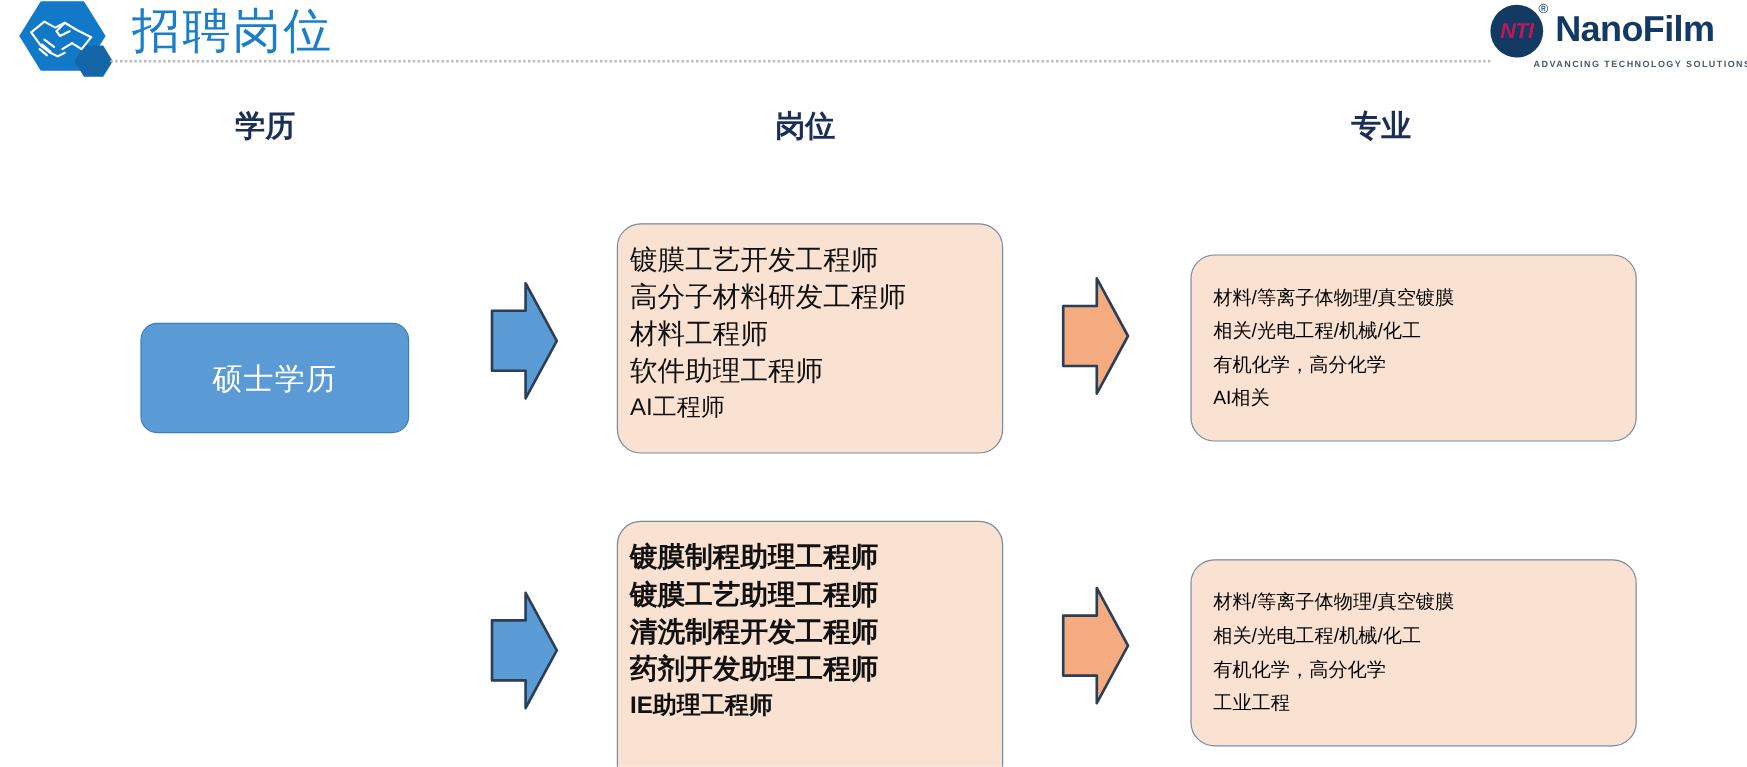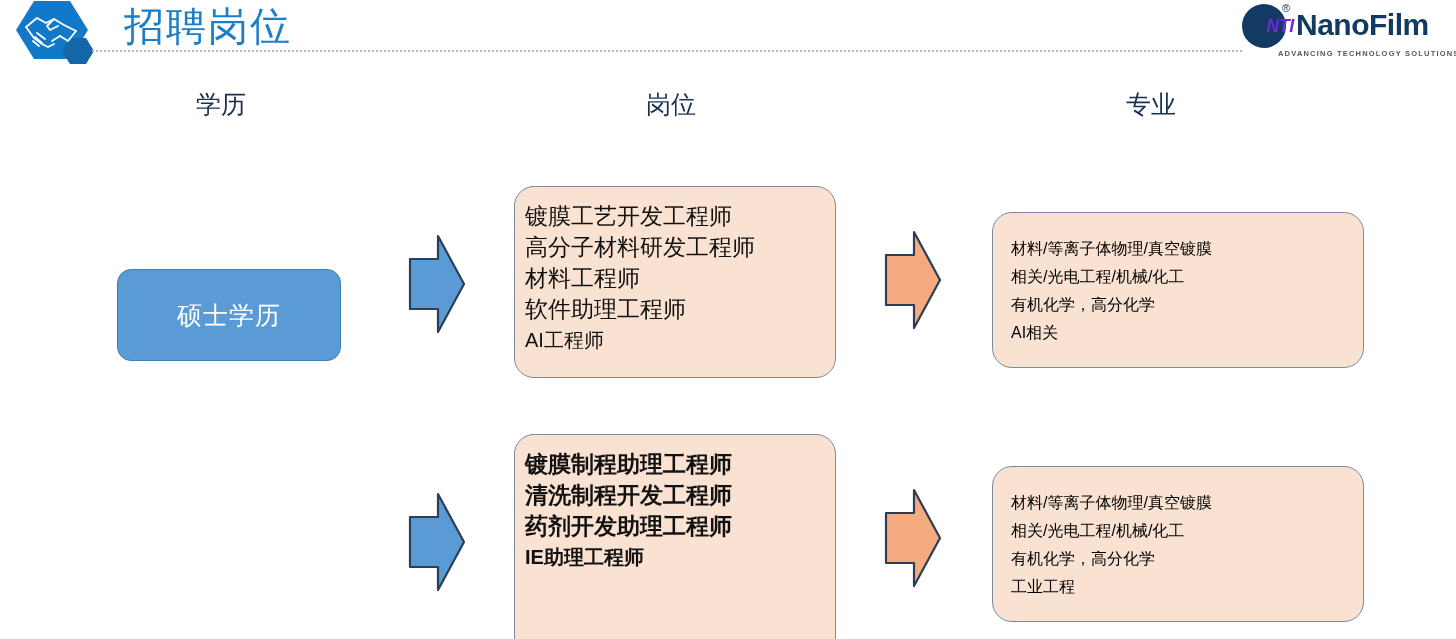--- a/index.html
+++ b/index.html
@@ -23,21 +23,21 @@
     left: 0; top: 0;
     width: 1456px; height: 72px;
   }
   .logo-mark {
     position: absolute;
     left: 4px; top: 0px;
     width: 96px; height: 66px;
   }
   .title-text {
     position: absolute;
-    left: 124px; top: 4px;
+    left: 110px; top: 4px;
     font-size: 40px;
     font-weight: 500;
     color: #1a7ec8;
     letter-spacing: 2px;
     line-height: 44px;
     white-space: nowrap;
   }
   .dot-rule {
     position: absolute;
     left: 92px; top: 50px;
@@ -62,24 +62,24 @@
   }
   .brand-circle {
     position: absolute;
     left: 0; top: 2px;
     width: 44px; height: 44px;
     border-radius: 50%;
     background: #123a63;
   }
   .brand-nti {
     position: absolute;
-    left: 16px; top: 2px;
+    left: 0; top: 2px;
     width: 44px; height: 44px;
     display: flex; align-items: center; justify-content: center;
-    color: #6d28d9;
+    color: #be185d;
     font-size: 18px;
     font-weight: 700;
     font-style: italic;
     letter-spacing: -0.5px;
   }
   .brand-reg {
     position: absolute;
     left: 40px; top: 0px;
     font-size: 11px;
     color: #123a63;
@@ -99,21 +99,21 @@
     font-weight: 600;
     color: #4a5a6a;
     letter-spacing: 1.2px;
     white-space: nowrap;
   }
 
   
   .col-head {
     position: absolute;
     font-size: 25px;
-    font-weight: 400;
+    font-weight: 700;
     color: #1b2f55;
     white-space: nowrap;
   }
   .col-head.c1 { left: 196px; top: 88px; }
   .col-head.c2 { left: 646px; top: 88px; }
   .col-head.c3 { left: 1126px; top: 88px; }
 
   
   .degree-box {
     position: absolute;
@@ -255,20 +255,21 @@
 
 
   <div class="arrow a-blue2">
     <svg width="62" height="100" viewBox="0 0 62 100">
       <polygon points="6,25 34,25 34,2 60,50 34,98 34,75 6,75" fill="#5b9bd5" stroke="#2a3f56" stroke-width="2.2" stroke-linejoin="round"></polygon>
     </svg>
   </div>
 
   <div class="panel jobs r2">
     <div class="job-line">镀膜制程助理工程师</div>
+    <div class="job-line">镀膜工艺助理工程师</div>
     <div class="job-line">清洗制程开发工程师</div>
     <div class="job-line">药剂开发助理工程师</div>
     <div class="job-line small">IE助理工程师</div>
   </div>
 
   <div class="arrow a-orange2">
     <svg width="62" height="100" viewBox="0 0 62 100">
       <polygon points="6,25 34,25 34,2 60,50 34,98 34,75 6,75" fill="#f3ab7f" stroke="#2a3f56" stroke-width="2.2" stroke-linejoin="round"></polygon>
     </svg>
   </div>

